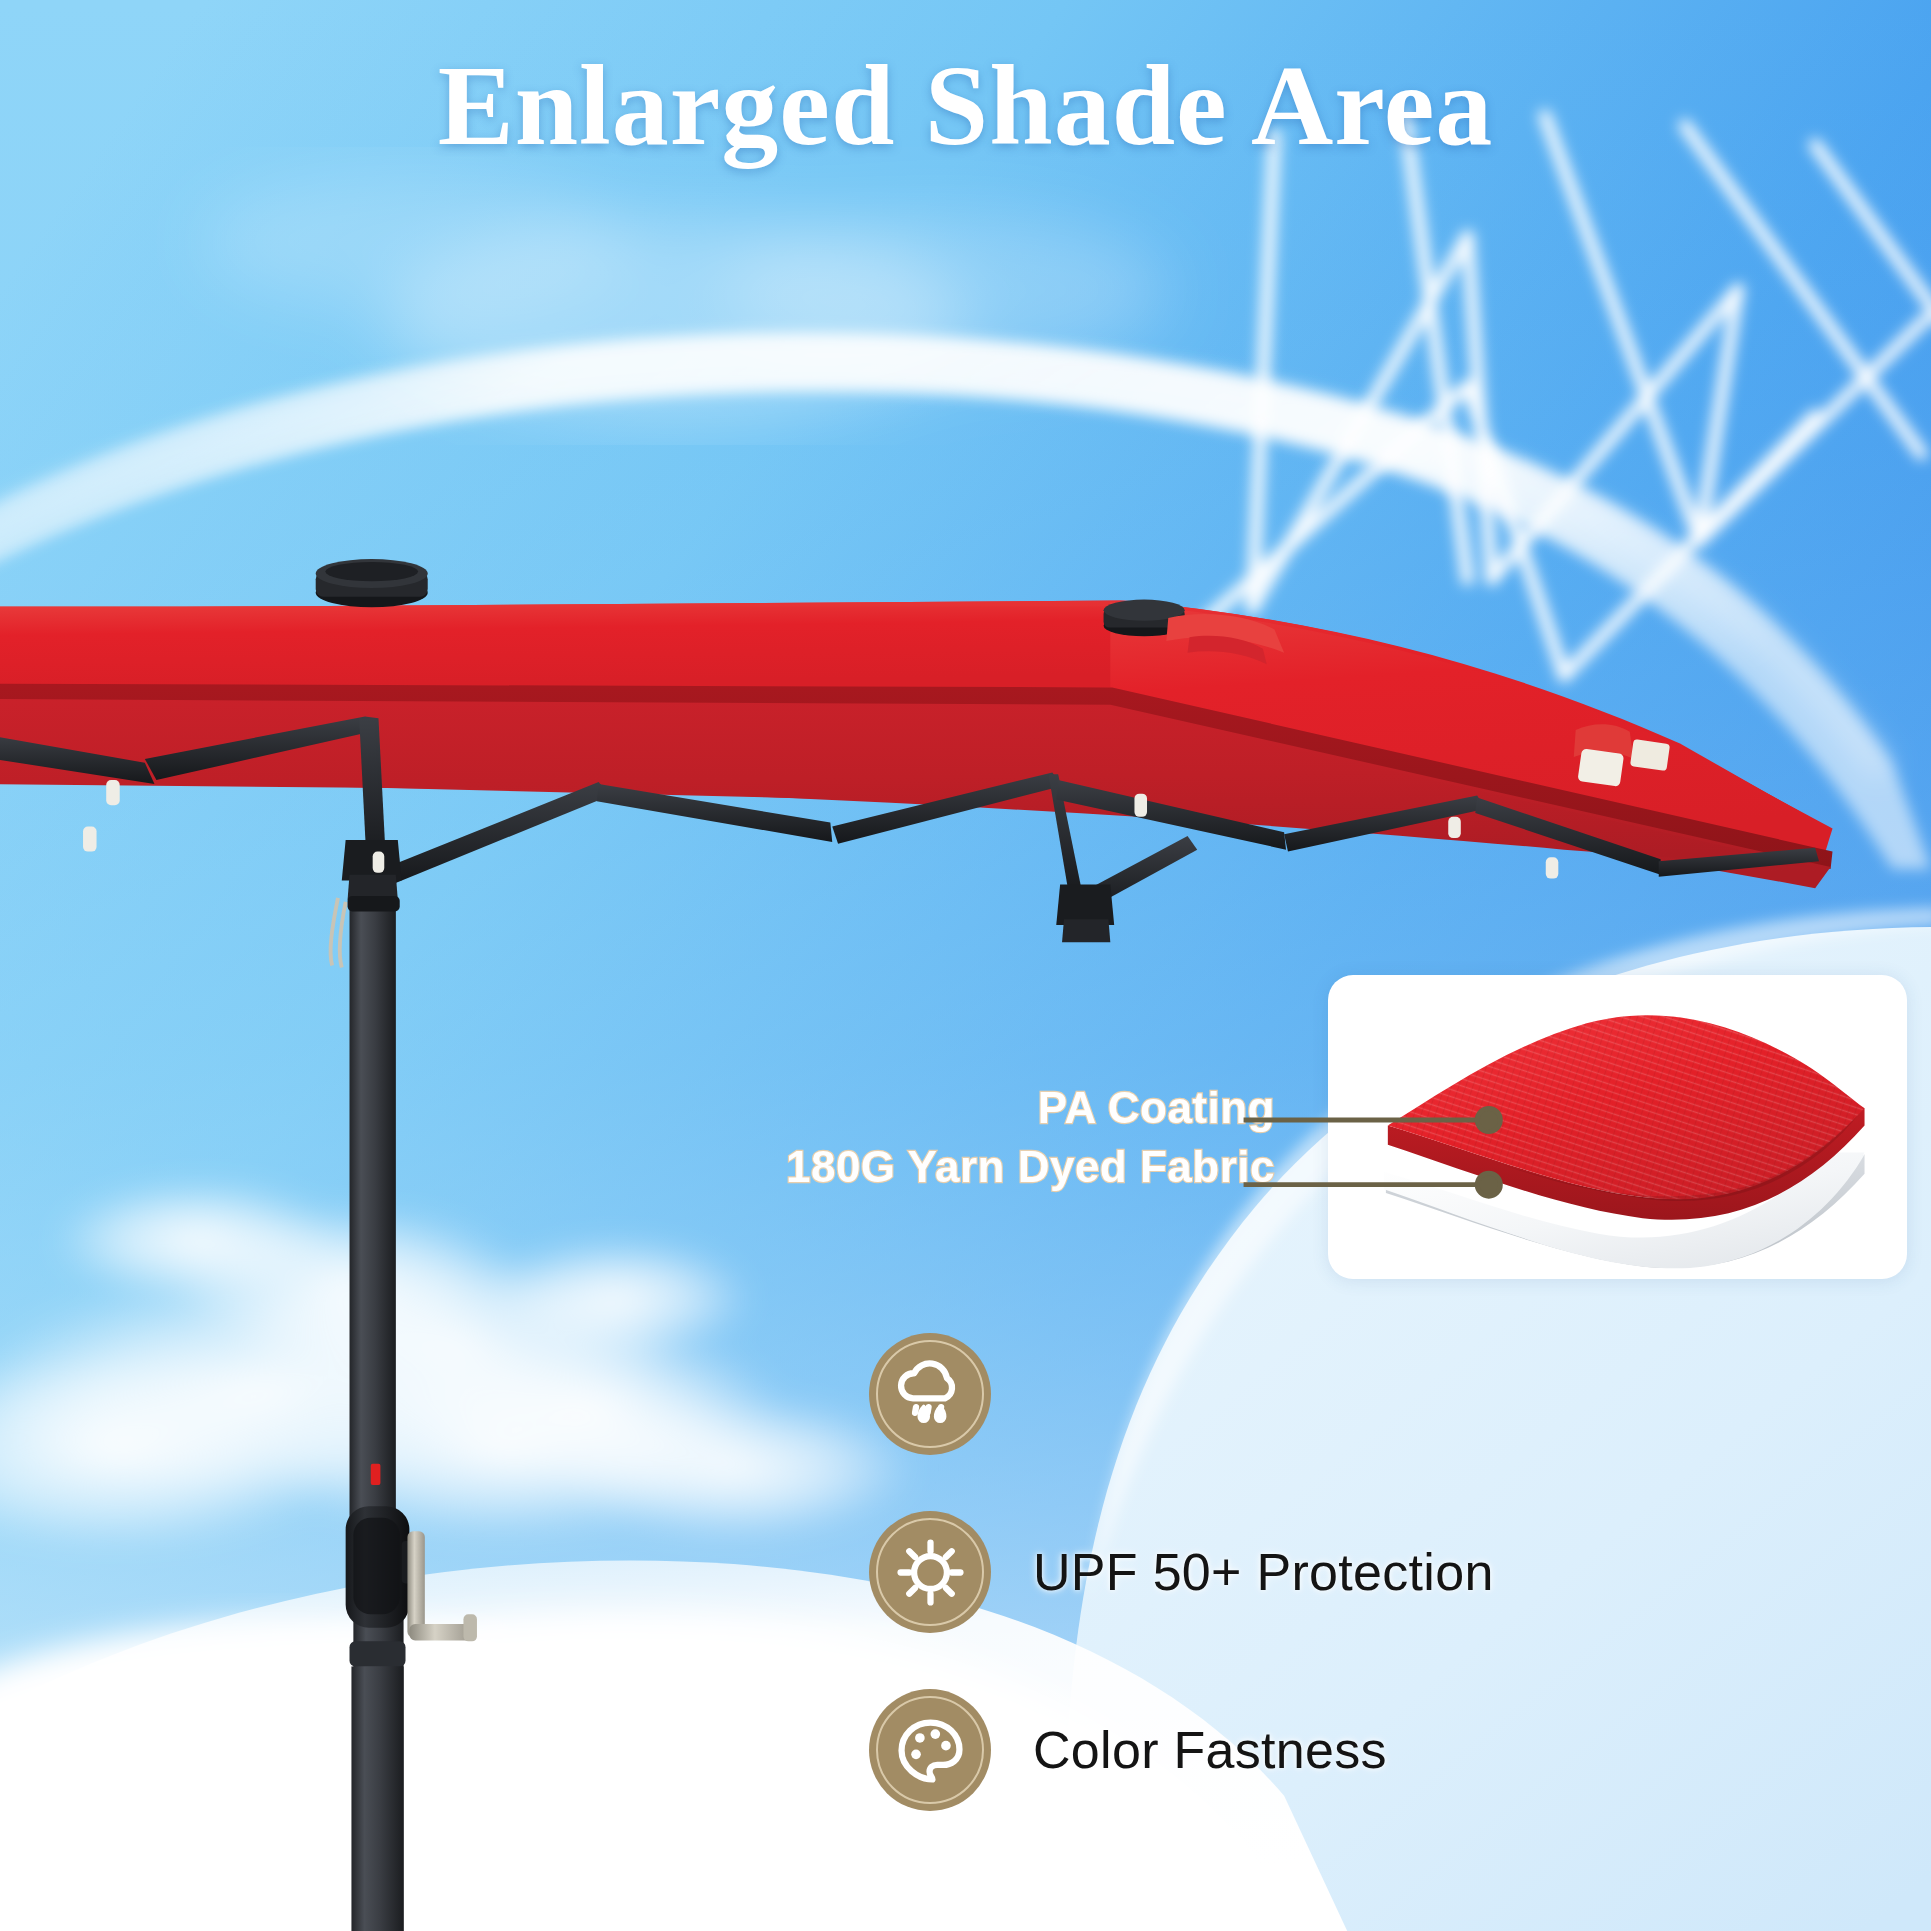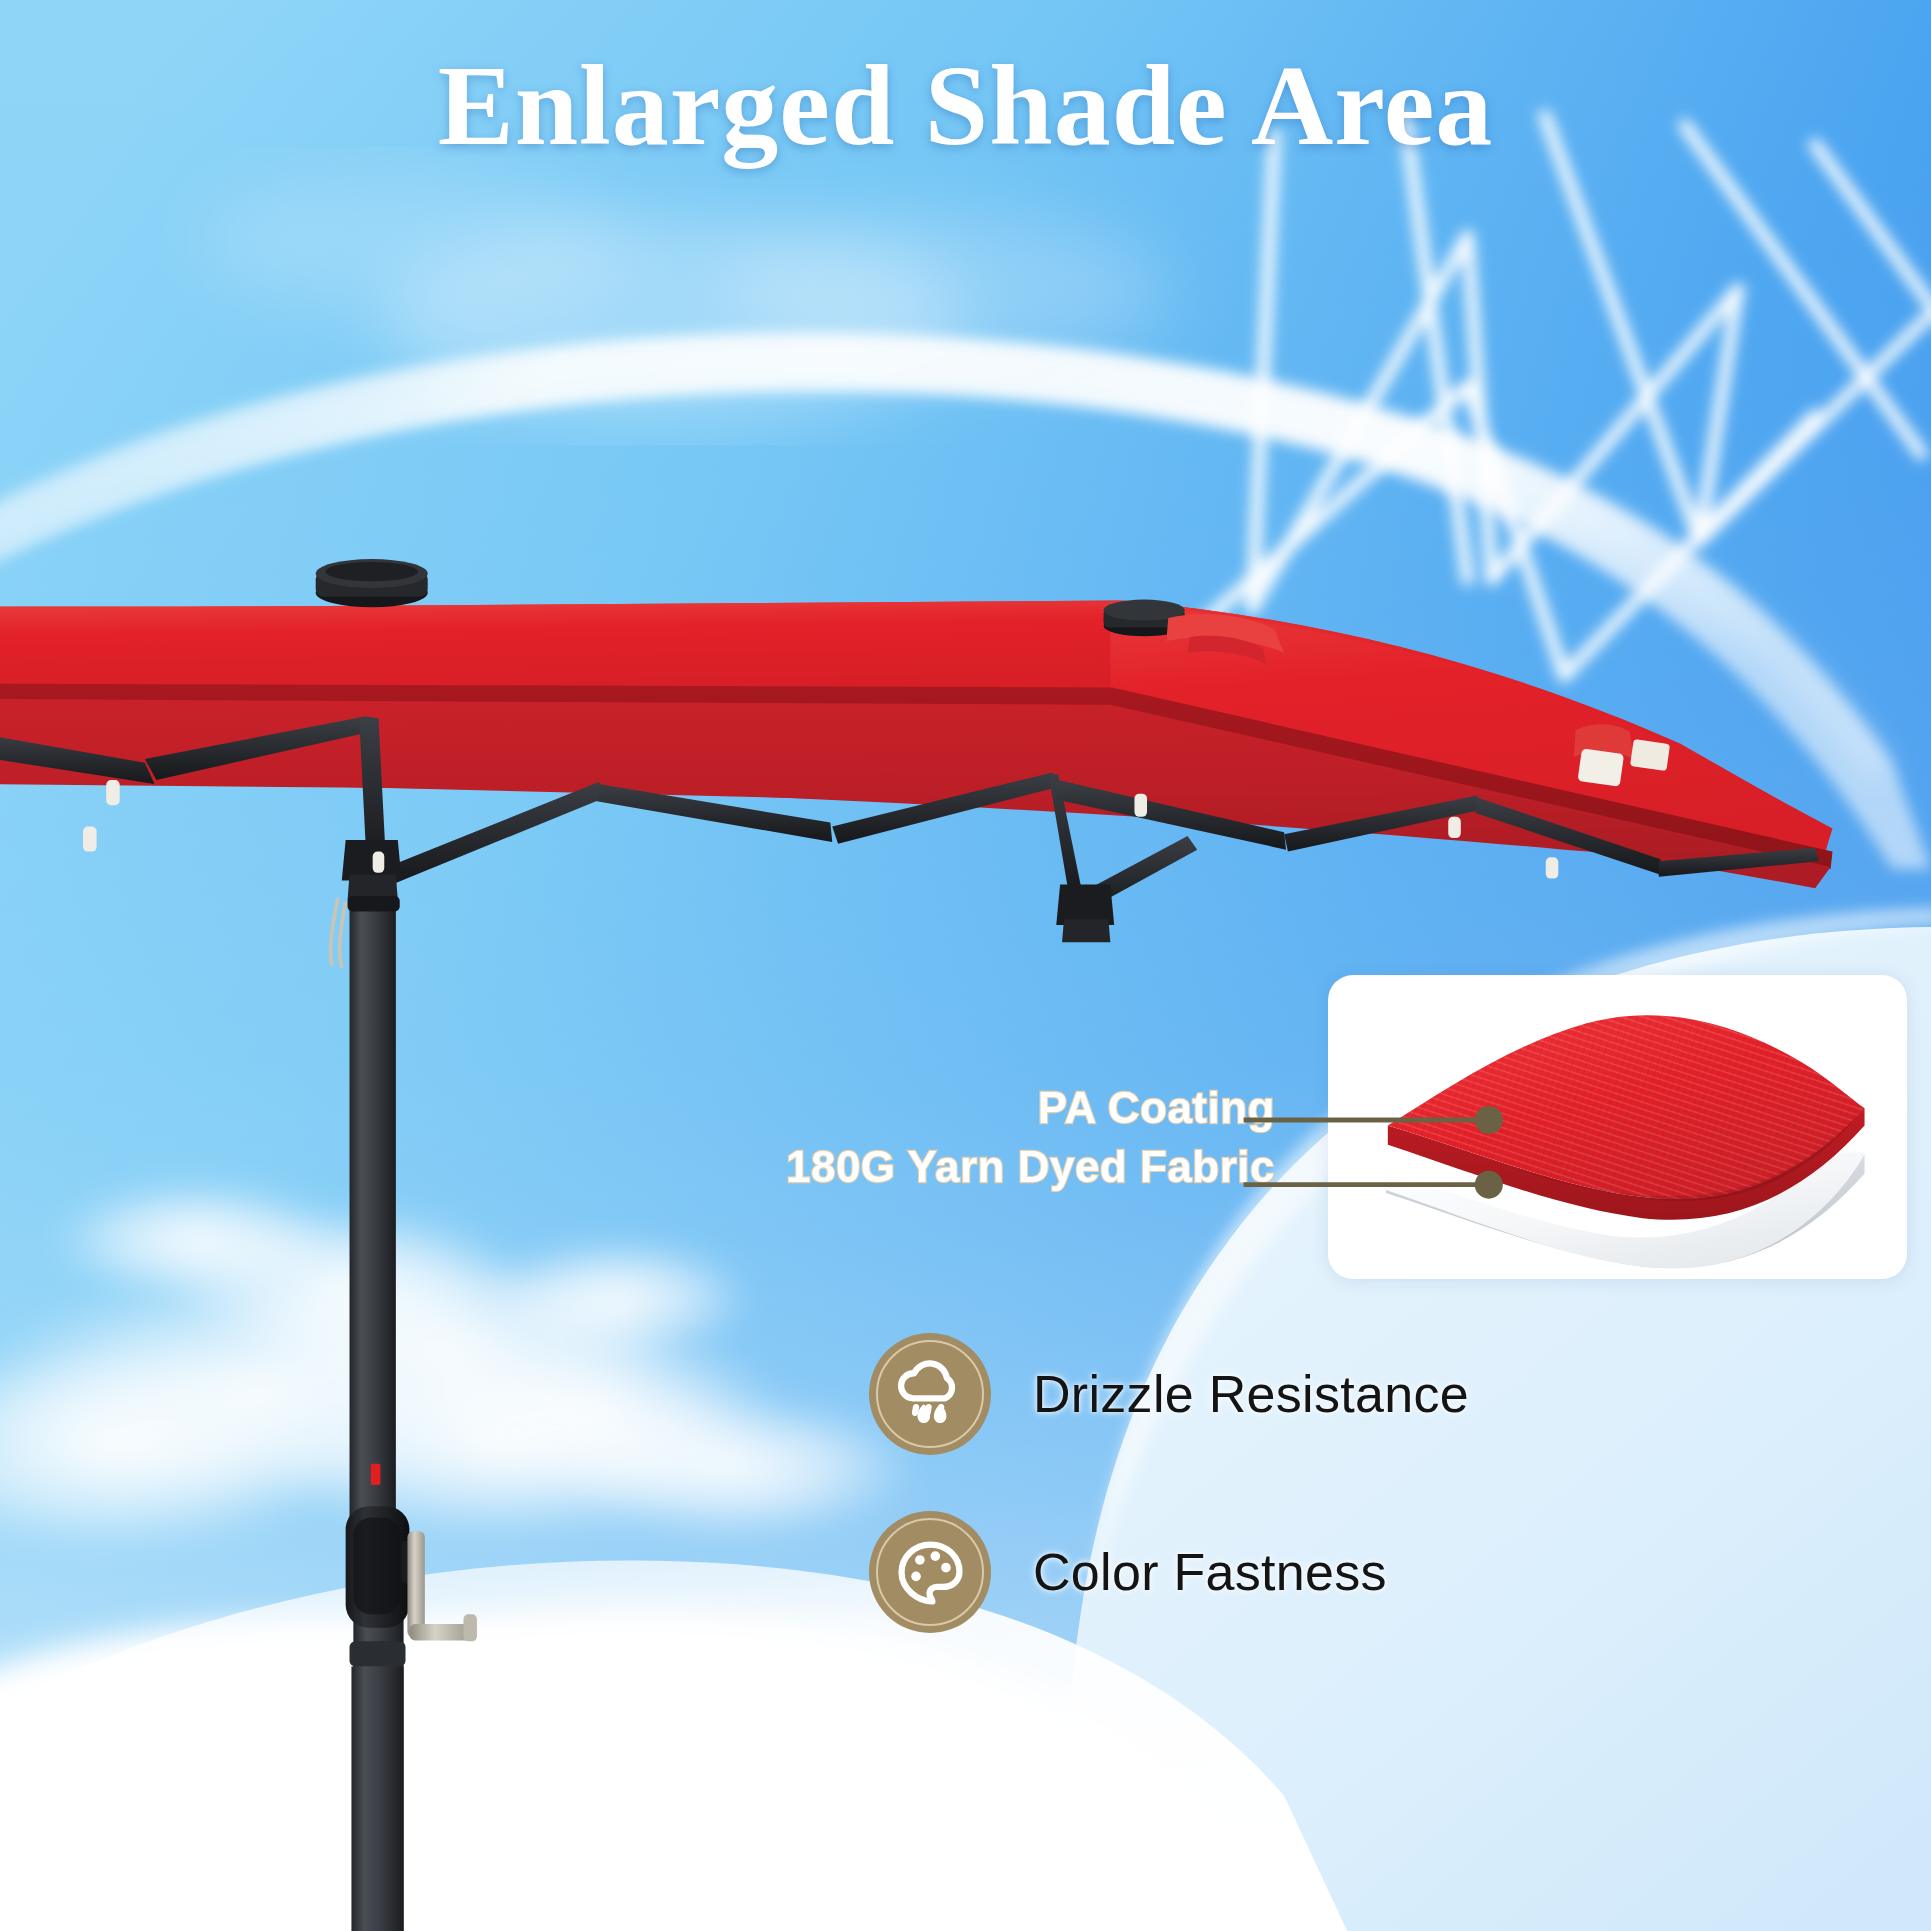--- a/index.html
+++ b/index.html
@@ -396,23 +396,38 @@
       <div class="f-icon">
         <svg width="83" height="83" viewBox="0 0 86 86" fill="none" stroke="#FFFFFF" stroke-width="6.5" stroke-linecap="round" stroke-linejoin="round">
           <path d="M25,47 a13,13 0 0 1 1,-26 a18,18 0 0 1 34,5 a12,12 0 0 1 -2,21 Z"></path>
           <path d="M28,56 l-1,6"></path>
             <path d="M41,56 l-1,6"></path>
             <path d="M54,56 l-1,6"></path>
           <path d="M31,66 c0,-6 5,-11 5,-11 c0,0 5,5 5,11 a5,5 0 0 1 -10,0 Z" fill="#FFFFFF" stroke-width="3"></path>
           <path d="M48,66 c0,-6 5,-11 5,-11 c0,0 5,5 5,11 a5,5 0 0 1 -10,0 Z" fill="#FFFFFF" stroke-width="3"></path>
         </svg>
       </div>
-      <div class="f-label">Drizzle Resistance</div>
     </div>
 
+    <div class="feature">
+      <div class="f-icon">
+        <svg width="83" height="83" viewBox="0 0 86 86" fill="none" stroke="#FFFFFF" stroke-width="6.5" stroke-linecap="round">
+          <circle cx="43" cy="43" r="17"></circle>
+          <path d="M43,12 v9"></path>
+            <path d="M43,65 v9"></path>
+          <path d="M12,43 h9"></path>
+            <path d="M65,43 h9"></path>
+          <path d="M21,21 l6,6"></path>
+            <path d="M59,59 l6,6"></path>
+          <path d="M65,21 l-6,6"></path>
+            <path d="M27,59 l-6,6"></path>
+        </svg>
+      </div>
+      <div class="f-label">UPF 50+ Protection</div>
+    </div>
 
     <div class="feature">
       <div class="f-icon">
         <svg width="83" height="83" viewBox="0 0 86 86" fill="none">
           <path d="M43,14 C60,14 73,27 73,42 C73,53 64,58 56,58 L50,58
                    C45,58 42,61 42,65 C42,69 45,70 45,73
                    C30,73 13,60 13,43 C13,27 26,14 43,14 Z" stroke="#FFFFFF" stroke-width="6.5" stroke-linejoin="round"></path>
           <circle cx="32" cy="30" r="5" fill="#FFFFFF"></circle>
           <circle cx="48" cy="26" r="5" fill="#FFFFFF"></circle>
           <circle cx="59" cy="38" r="5" fill="#FFFFFF"></circle>

